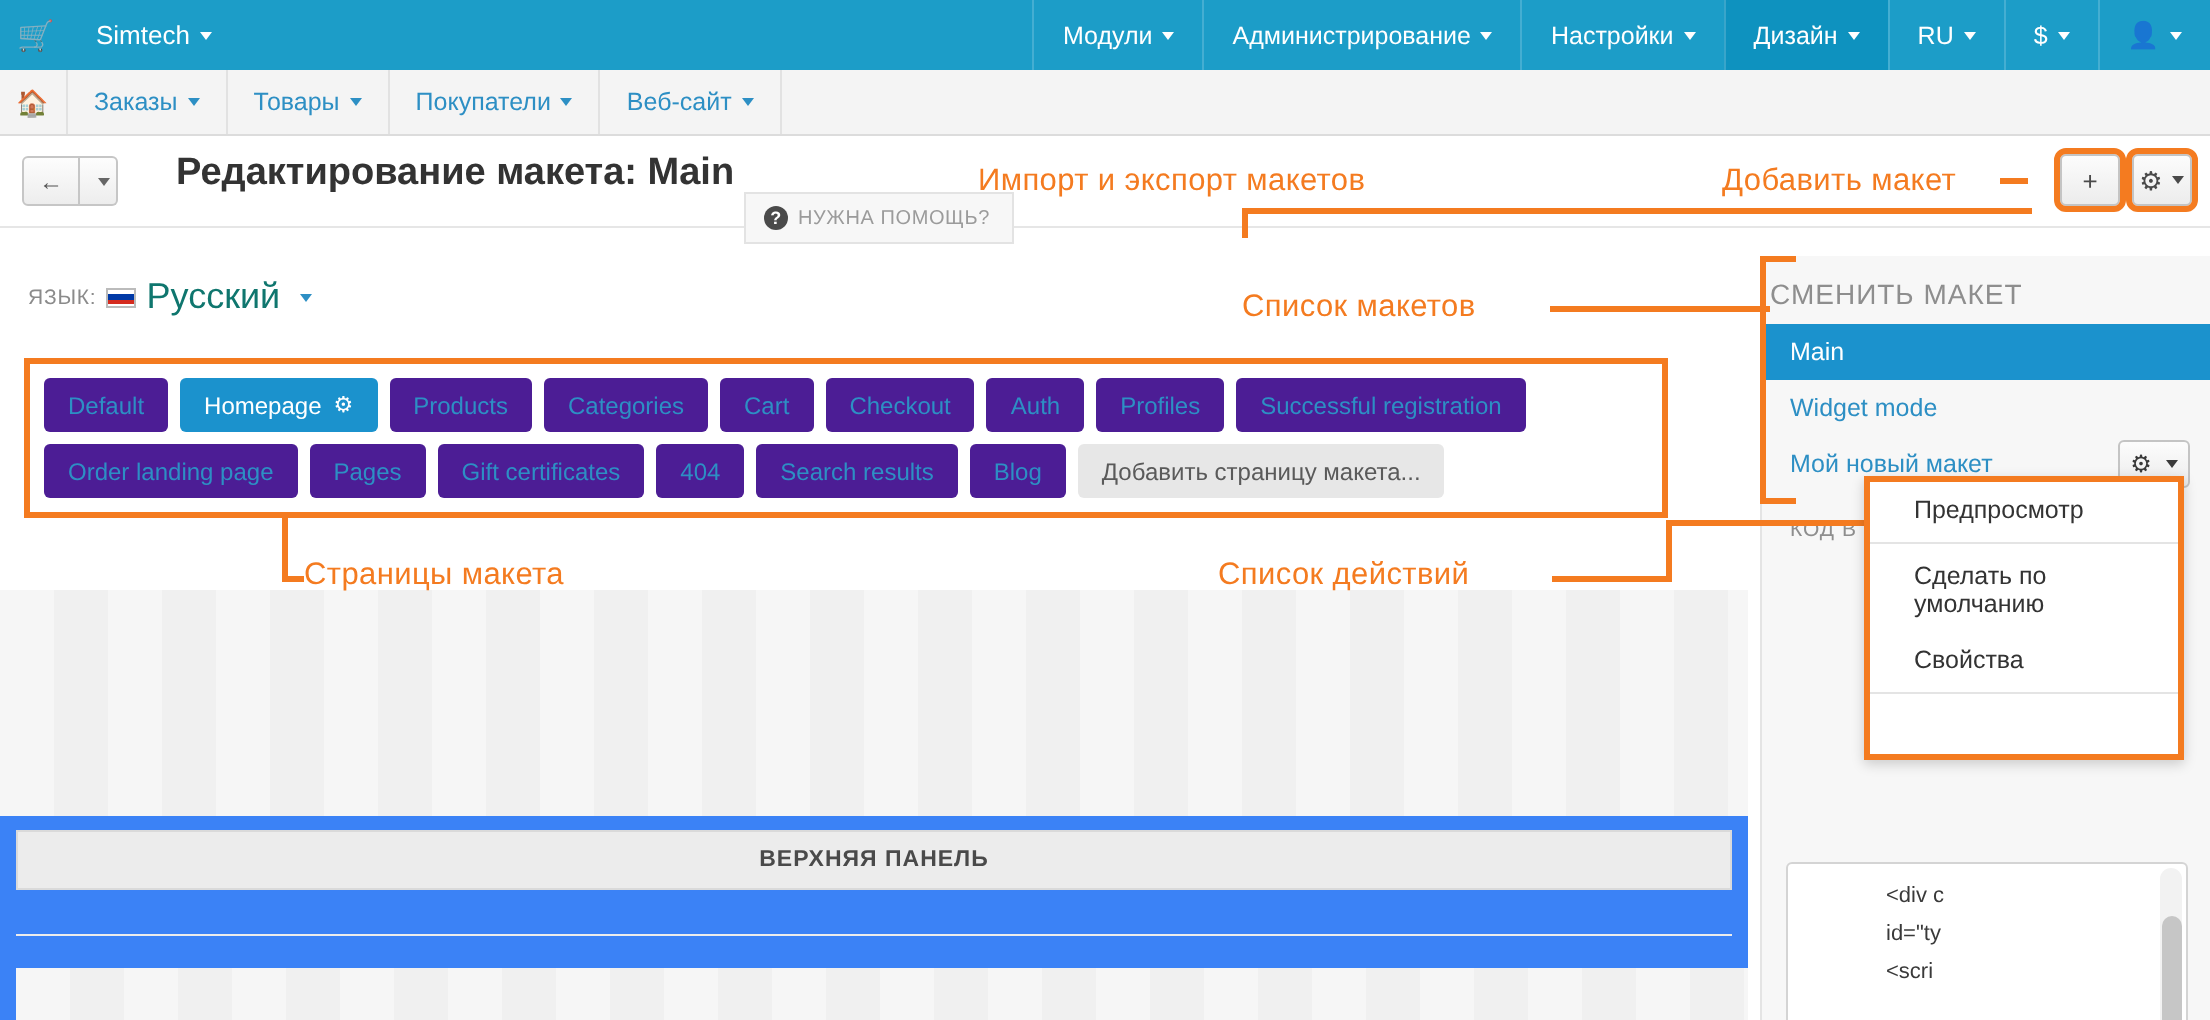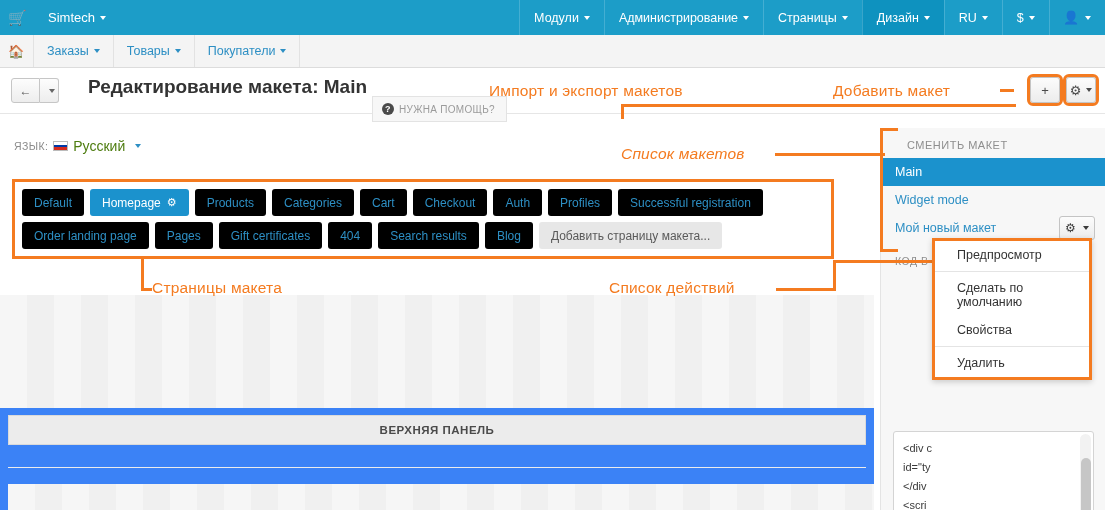--- a/index.html
+++ b/index.html
@@ -105,32 +105,32 @@
     outline: 3px solid #f47b20; outline-offset: 0px;
   }
   .sqbtn .caret { border-top-color: #4a4a4a; }
 
   
   .langrow { position: absolute; left: 14px; top: 138px; display: flex; align-items: center; gap: 5px; }
   .lang-label { font-size: 10.5px; color: #8b8b8b; letter-spacing: .4px; }
   .flag { width: 15px; height: 10px; border: 1px solid #bbb; overflow: hidden; }
   .flag i { display: block; height: 33.3%; }
   .fw { background: #fff; } .fb { background: #0039a6; } .fr { background: #d52b1e; }
-  .lang-name { font-size: 14px; color: #4d7c0f; }
+  .lang-name { font-size: 18px; color: #0f766e; }
 
   
   .tabsbox {
     position: absolute; left: 12px; top: 179px; width: 822px;
     border: 3px solid #f47b20; background: #ffffff;
     padding: 7px 7px 7px 7px;
   }
   .tabrow { display: flex; flex-wrap: wrap; gap: 6px; }
   .tab {
     height: 27px; display: flex; align-items: center; gap: 6px;
-    padding: 0 12px; border-radius: 3px; background: #000000;
+    padding: 0 12px; border-radius: 3px; background: #4c1d95;
     font-size: 12px; color: #2d8fc4; white-space: nowrap;
   }
   .tab.active { background: #1b92cd; color: #ffffff; }
   .tab.muted { background: #e7e7e7; color: #5a5a5a; }
   .gear-w { font-size: 11px; }
 
   
   .canvas { position: absolute; left: 0; top: 295px; width: 874px; height: 215px; background: #3b82f6; }
   .stripes {
     position: absolute; left: 0; top: 0; width: 874px; height: 113px;
@@ -149,21 +149,21 @@
     background: repeating-linear-gradient(to right,
       #f6f6f6 0px, #f6f6f6 27px, #f0f0f0 27px, #f0f0f0 54px);
   }
 
   
   .sidebar {
     position: absolute; left: 880px; top: 128px; width: 225px; height: 382px;
     background: #f7f7f7; border-left: 1px solid #e4e4e4;
   }
   .side-title {
-    padding: 11px 14px 7px 26px; font-size: 11px; color: #8e8e8e; letter-spacing: .5px;
+    padding: 11px 14px 7px 4px; font-size: 14px; color: #8e8e8e; letter-spacing: .5px;
   }
   .side-item {
     height: 28px; display: flex; align-items: center; padding: 0 14px;
     font-size: 12.5px; color: #2d8fc4; position: relative;
   }
   .side-item.sel { background: #1b92cd; color: #ffffff; }
   .side-gear {
     position: absolute; right: 10px; top: 2px;
     width: 36px; height: 24px; border: 1px solid #c4c4c4; border-radius: 3px;
     background: linear-gradient(#fcfcfc,#ececec);
@@ -176,21 +176,21 @@
   .codebox {
     position: absolute; left: 12px; top: 303px; width: 201px; height: 200px;
     background: #ffffff; border: 1px solid #d4d4d4; border-radius: 3px;
     overflow: hidden;
   }
   .codetext {
     padding: 7px 9px; font-size: 11px; line-height: 19px; color: #3a3a3a;
     font-family: "Liberation Sans", sans-serif;
     width: 186px; word-break: break-all;
   }
-  .codetext div { white-space: nowrap; overflow: visible; }
+  .codetext div { white-space: nowrap; overflow: visible; margin-left: 40px; }
   .scroll-track {
     position: absolute; right: 2px; top: 2px; width: 11px; height: 180px; background: #f2f2f2;
     border-radius: 6px;
   }
   .scroll-thumb {
     position: absolute; right: 2.5px; top: 26px; width: 10px; height: 146px;
     background: #c6c6c6; border-radius: 5px;
   }
 
   
@@ -223,21 +223,21 @@
     <div class="topbar-right">
       <div class="tmenu">
         <span>Модули</span>
         <span class="caret"></span>
       </div>
       <div class="tmenu">
         <span>Администрирование</span>
         <span class="caret"></span>
       </div>
       <div class="tmenu">
-        <span>Страницы</span>
+        <span>Настройки</span>
         <span class="caret"></span>
       </div>
       <div class="tmenu active">
         <span>Дизайн</span>
         <span class="caret"></span>
       </div>
       <div class="tmenu">
         <span>RU</span>
         <span class="caret"></span>
       </div>
@@ -257,20 +257,24 @@
     <div class="nitem">
       <span>Заказы</span>
       <span class="caret"></span>
     </div>
     <div class="nitem">
       <span>Товары</span>
       <span class="caret"></span>
     </div>
     <div class="nitem">
       <span>Покупатели</span>
+      <span class="caret"></span>
+    </div>
+    <div class="nitem">
+      <span>Веб-сайт</span>
       <span class="caret"></span>
     </div>
   </div>
 
   <div class="pagehead">
     <div class="backbtn-group">
       <div class="backbtn">←</div>
       <div class="backbtn-c">
         <span class="caret"></span>
       </div>
@@ -377,38 +381,37 @@
       <span class="side-gear">
         ⚙<span class="caret"></span>
       </span>
     </div>
     <div class="code-title">КОД В</div>
 
     <div class="codebox">
       <div class="codetext">
         <div>&lt;div c</div>
         <div>id="ty</div>
-        <div>&lt;/div</div>
         <div>&lt;scri</div>
 
       </div>
       <div class="scroll-track"></div>
       <div class="scroll-thumb"></div>
 
     </div>
   </div>
 
   <div class="ann" style="left:489px; top:82px;">Импорт и экспорт макетов</div>
   <div class="oline" style="left:621px; top:104px; width:395px; height:3px;"></div>
   <div class="oline" style="left:621px; top:104px; width:3px; height:15px;"></div>
 
-  <div class="ann" style="left:833px; top:82px;">Добавить макет</div>
+  <div class="ann" style="left:861px; top:82px;">Добавить макет</div>
   <div class="oline" style="left:1000px; top:89px; width:14px; height:3px;"></div>
 
-  <div class="ann" style="left:621px; top:145px;font-style:italic;">Список макетов</div>
+  <div class="ann" style="left:621px; top:145px;">Список макетов</div>
   <div class="oline" style="left:775px; top:153px; width:110px; height:3px;"></div>
 
   <div class="oline" style="left:880px; top:128px; width:3px; height:124px;"></div>
   <div class="oline" style="left:880px; top:128px; width:18px; height:3px;"></div>
   <div class="oline" style="left:880px; top:249px; width:18px; height:3px;"></div>
 
   <div class="ann" style="left:152px; top:279px;">Страницы макета</div>
   <div class="oline" style="left:141px; top:258px; width:3px; height:33px;"></div>
   <div class="oline" style="left:141px; top:288px; width:11px; height:3px;"></div>
 
@@ -416,16 +419,15 @@
   <div class="oline" style="left:776px; top:288px; width:60px; height:3px;"></div>
   <div class="oline" style="left:833px; top:260px; width:3px; height:31px;"></div>
   <div class="oline" style="left:833px; top:260px; width:102px; height:3px;"></div>
 
   <div class="omenu">
     <div class="omenu-item">Предпросмотр</div>
     <div class="omenu-sep"></div>
     <div class="omenu-item">Сделать по умолчанию</div>
     <div class="omenu-item">Свойства</div>
     <div class="omenu-sep"></div>
-    <div class="omenu-item">Удалить</div>
   </div>
 
 </div>
 
 </body></html>

